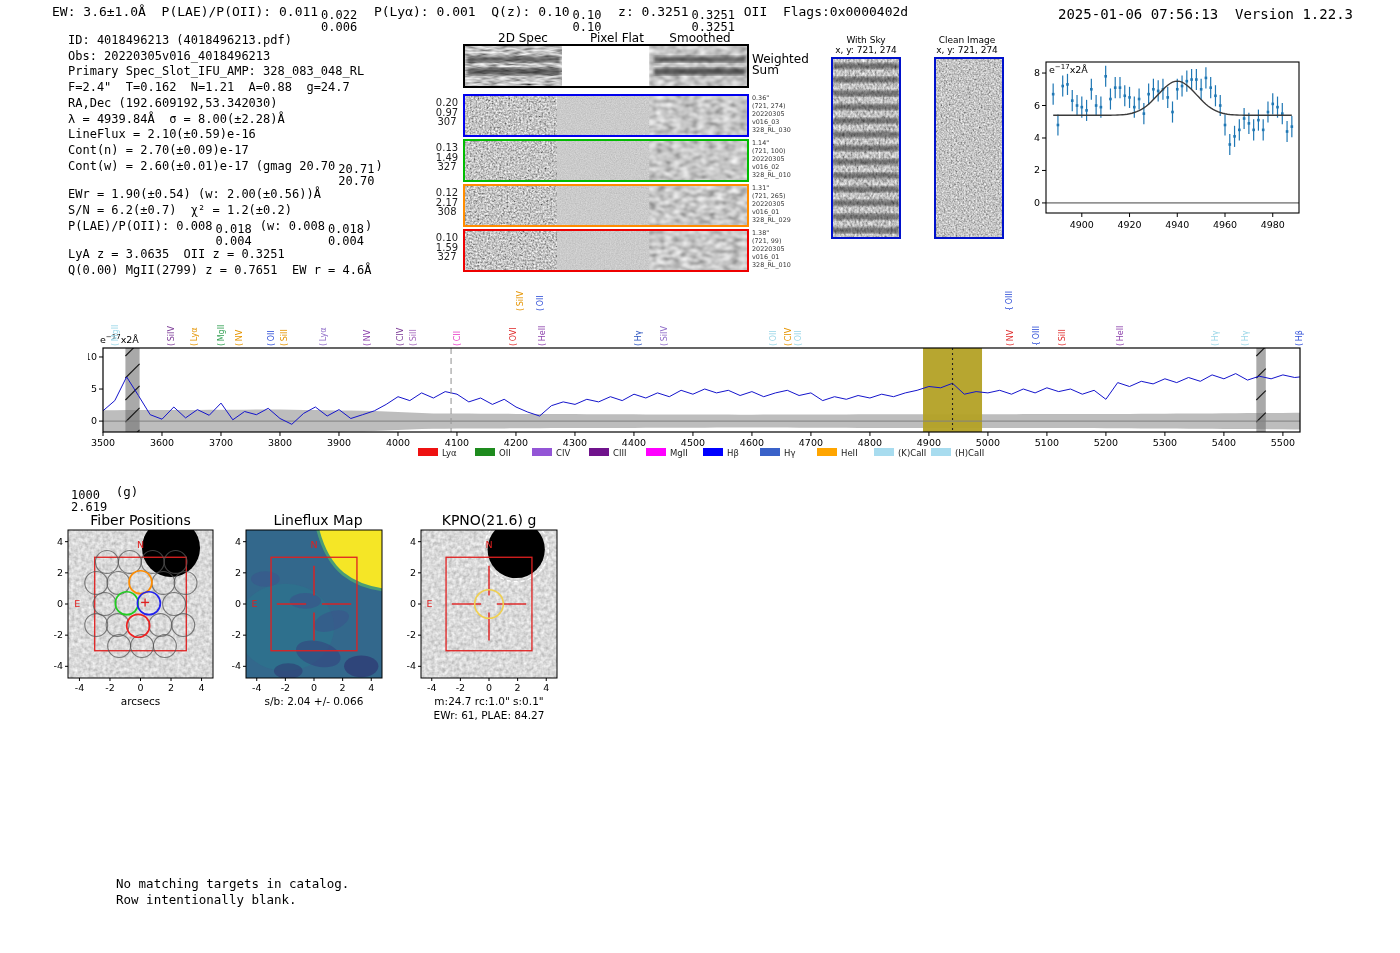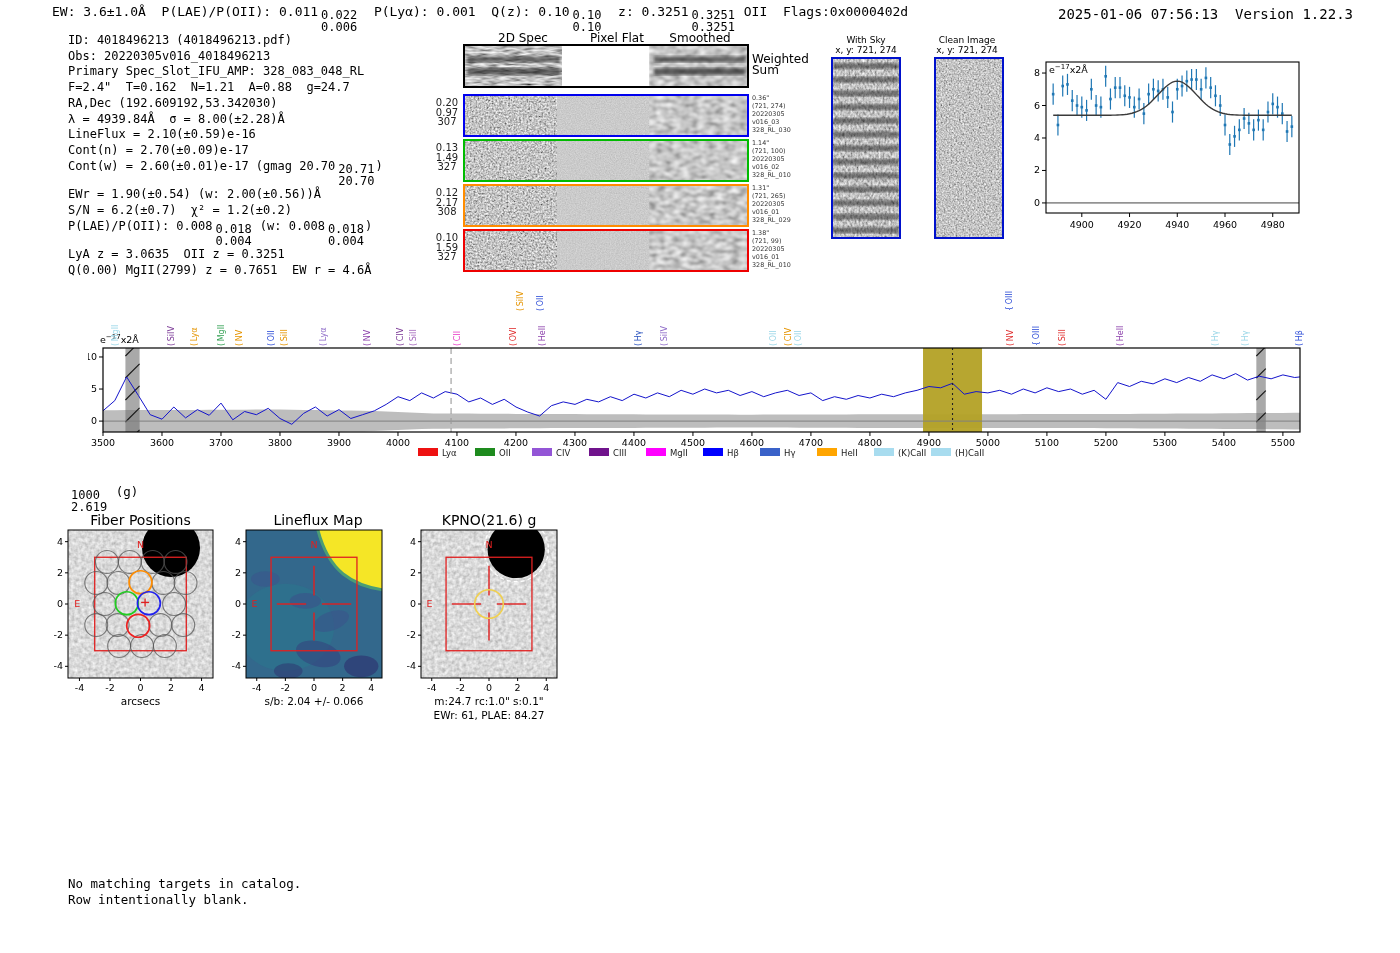--- a/index.html
+++ b/index.html
@@ -11,21 +11,21 @@
         font-size:12px;line-height:1.03;vertical-align:-3px;margin-left:3px;margin-right:1px;
         font-family:"DejaVu Sans Mono","Liberation Mono",monospace;}
   .ctr{text-align:center;}
   .small8{font-size:12px;color:#000;text-align:center;}
   .rlab{font-size:10px;line-height:9.5px;text-align:center;white-space:pre-line;color:#222;}
   .tinylab{font-size:6.4px;line-height:7.9px;white-space:pre-line;color:#333;}
   .wlab{font-size:12px;line-height:11px;white-space:pre-line;color:#000;}
   .cutbox{width:70px;height:182px;border:2px solid #0011CC;box-sizing:border-box;overflow:hidden;background:#cfcfcf;}
   .cuttitle{font-size:9px;width:110px;text-align:center;}
   .maptitle{font-size:14px;text-align:center;}
-  .footline{font-size:12.5px;}
+  .footline{font-size:12.5px;margin-left:48px;}
 </style>
 </head>
 <body>
 
 <div class="page">
 
   <div id="header-tokens" class="abs mono" style="left:52px;top:4px;font-size:13px;"><span>EW: 3.6±1.0Å  P(LAE)/P(OII): 0.011</span><span class="frac"><span>0.022</span><span>0.006</span></span><span>  P(Lyα): 0.001  Q(z): 0.10</span><span class="frac"><span>0.10</span><span>0.10</span></span><span>  z: 0.3251</span><span class="frac"><span>0.3251</span><span>0.3251</span></span><span> OII  Flags:0x0000402d</span></div>
   <div class="abs mono" style="left:1058px;top:6px;font-size:14px;">2025-01-06 07:56:13  Version 1.22.3</div>
 
   <div id="info-block" class="abs mono" style="left:68px;top:33px;font-size:12px;line-height:15.7px;"><div>ID: 4018496213 (4018496213.pdf)</div><div>Obs: 20220305v016_4018496213</div><div>Primary Spec_Slot_IFU_AMP: 328_083_048_RL</div><div>F=2.4"  T=0.162  N=1.21  A=0.88  g=24.7</div><div>RA,Dec (192.609192,53.342030)</div><div>λ = 4939.84Å  σ = 8.00(±2.28)Å</div><div>LineFlux = 2.10(±0.59)e-16</div><div>Cont(n) = 2.70(±0.09)e-17</div><div><span>Cont(w) = 2.60(±0.01)e-17 (gmag 20.70</span><span class="frac"><span>20.71</span><span>20.70</span></span><span>)</span></div><div>EWr = 1.90(±0.54) (w: 2.00(±0.56))Å</div><div>S/N = 6.2(±0.7)  χ² = 1.2(±0.2)</div><div><span>P(LAE)/P(OII): 0.008</span><span class="frac"><span>0.018</span><span>0.004</span></span><span> (w: 0.008</span><span class="frac"><span>0.018</span><span>0.004</span></span><span>)</span></div><div>LyA z = 3.0635  OII z = 0.3251</div><div>Q(0.00) MgII(2799) z = 0.7651  EW r = 4.6Å</div></div>

